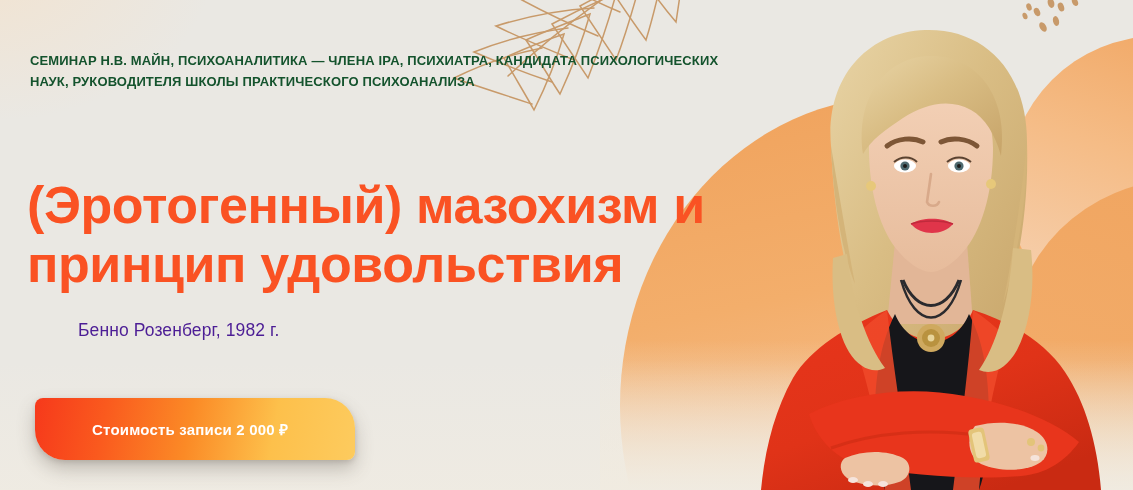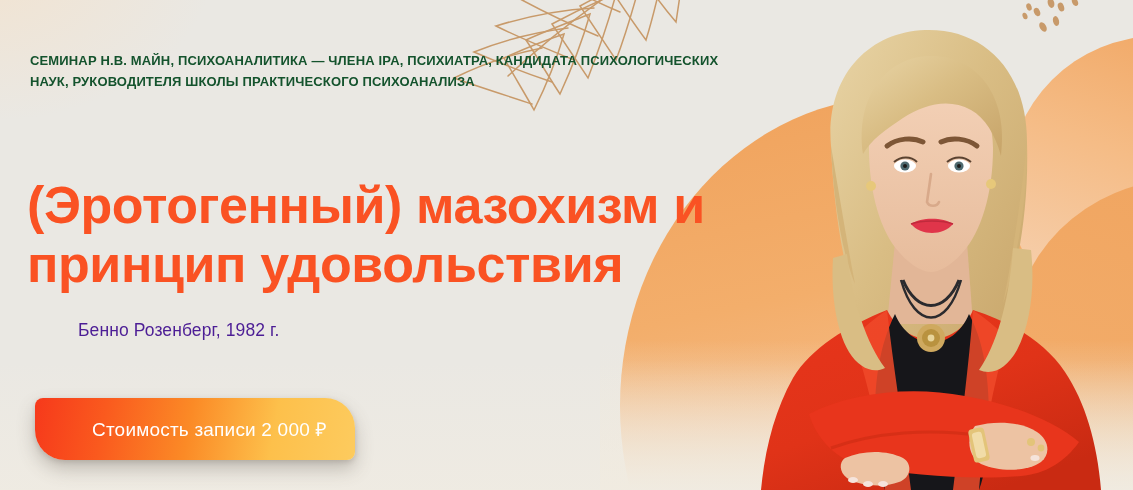--- a/index.html
+++ b/index.html
@@ -115,22 +115,22 @@
     display:flex;
     align-items:center;
     padding-left:57px;
     border-radius:8px 30px 8px 30px;
     background:linear-gradient(100deg, #f6391b 0%, #fa5a1e 22%, #fb8a26 48%, #fdc04b 74%, #fdcb5e 100%);
     box-shadow:0 9px 18px rgba(90,80,70,0.30), 0 2px 5px rgba(90,80,70,0.18);
     font-family:"Liberation Sans", sans-serif;
   }
   .cta-label {
     color:#ffffff;
-    font-size:19px;
-    font-weight:normal;
+    font-size:15px;
+    font-weight:bold;
     letter-spacing:0.2px;
     white-space:nowrap;
   }
 </style>
 </head>
 <body>
 
 <div id="banner">
 
   <div class="bg-layer">

